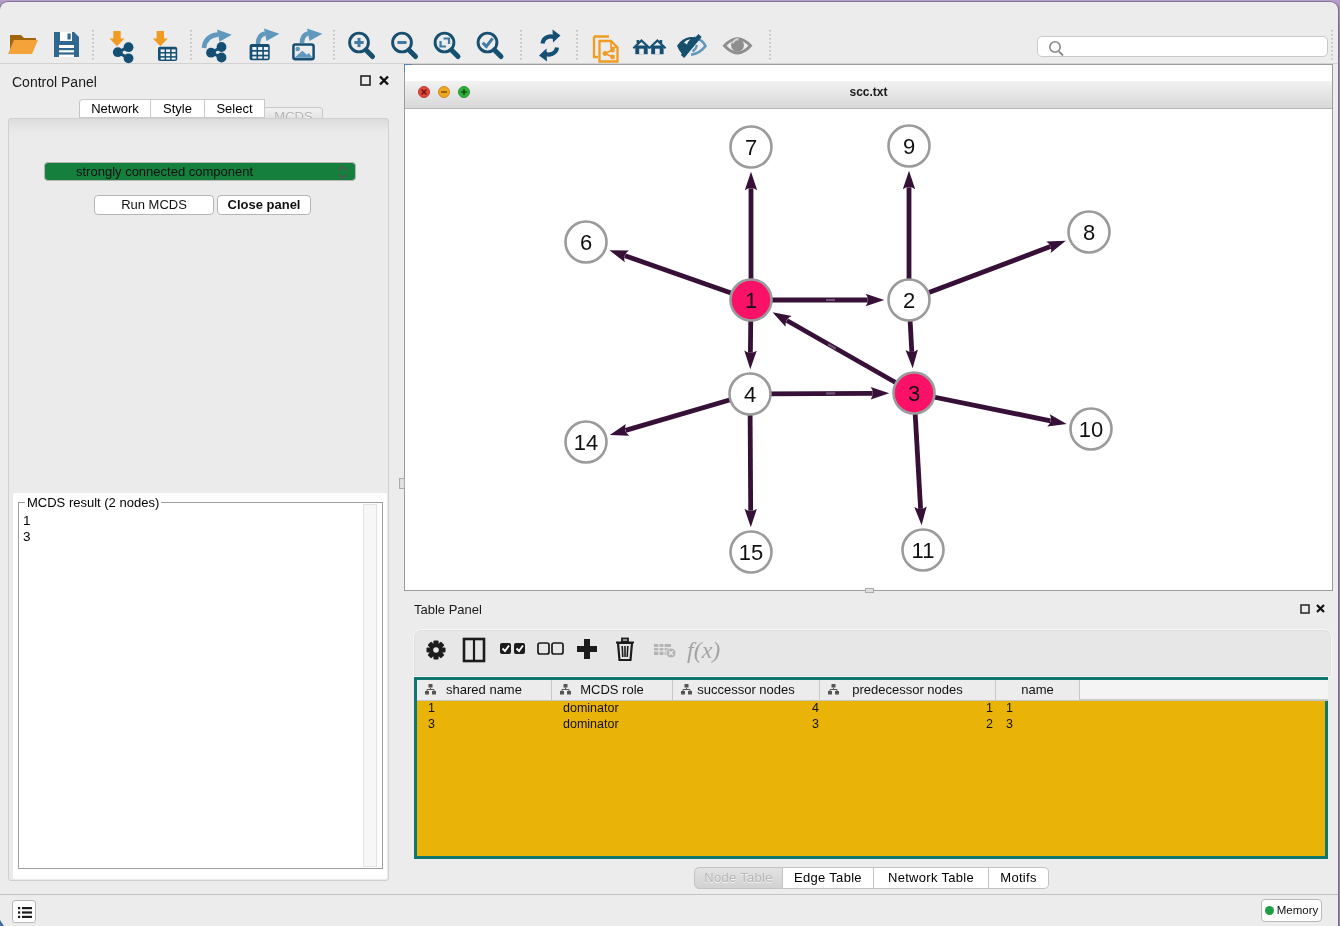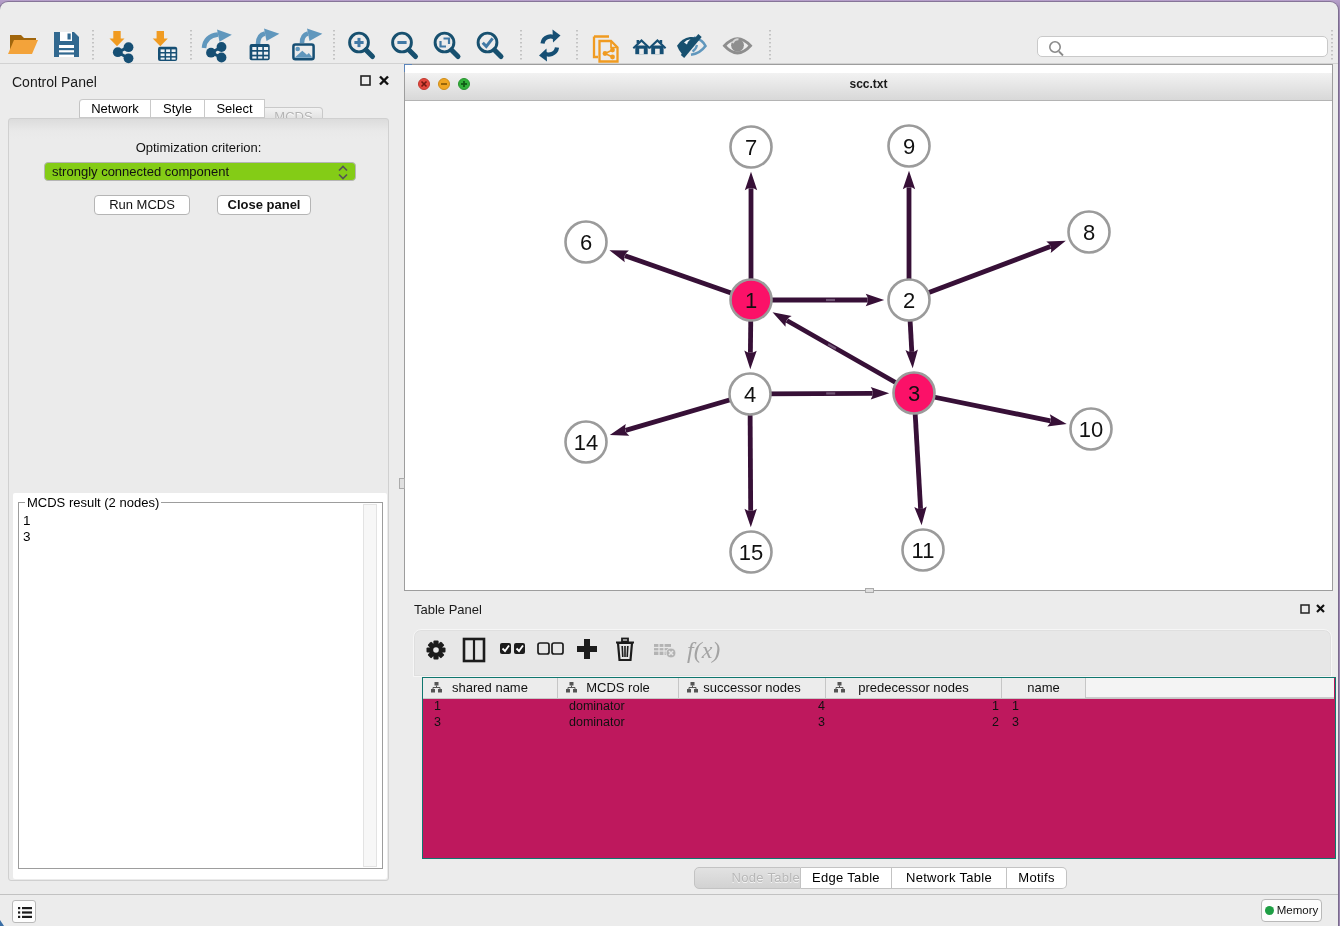--- a/index.html
+++ b/index.html
@@ -11,36 +11,36 @@
 
 #cpanel{position:absolute;left:0;top:62px;width:397px;height:823px;background:#ececec;}
 #cphead{position:absolute;left:12px;top:10px;font-size:14px;color:#1a1a1a;}
 .tabrow{position:absolute;display:flex;border-radius:6px;}
 .tab{font-size:13px;color:#000;background:#fff;border:1px solid #c9c9c9;border-left:none;height:19px;line-height:17px;text-align:center;}
 .tab.first{border-left:1px solid #c3c3c3;border-radius:4px 0 0 0;}
 .tab.last{border-radius:0 4px 0 0;margin-top:8px;}
 .tab.sel{background:linear-gradient(#f2f2f2,#d9d9d9);color:#b4b4b4;text-shadow:0 1px 0 #fff;}
 #cpcontent{position:absolute;left:8px;top:54px;width:381px;height:763px;background:linear-gradient(#dcdcdc,#e9e9e9 12px,#ebebeb 20px);border:1px solid #d0d0d0;border-radius:3px;}
 #optlabel{position:absolute;left:0;top:76px;width:397px;text-align:center;font-size:13px;color:#111;}
-#combo{position:absolute;left:44px;top:98px;width:312px;height:19px;background:#84cc16;border:1px solid #b5b5b5;border-radius:4px;font-size:13px;line-height:17px;padding-left:7px;color:#111;}
+#combo{position:absolute;left:44px;top:98px;width:312px;height:19px;background:#15803d;border:1px solid #b5b5b5;border-radius:4px;font-size:13px;line-height:17px;padding-left:31px;color:#111;}
 .btn{position:absolute;height:20px;background:#fff;border:1px solid #b5b5b5;border-radius:4px;font-size:13px;text-align:center;line-height:18px;color:#111;}
 #resultpanel{position:absolute;left:13px;top:429px;width:374px;height:386px;background:#fff;border-radius:2px;}
 #fieldset{position:absolute;left:5px;top:9px;width:365px;height:367px;border:1px solid #9d9d9d;}
 #fslegend{position:absolute;left:6px;top:-8px;background:#fff;font-size:13px;padding:0 2px;color:#000;}
 #fsscroll{position:absolute;right:5px;top:1px;width:14px;height:363px;background:#f7f7f7;border:1px solid #e3e3e3;}
 
 #netwin{position:absolute;left:404px;top:62px;width:929px;height:527px;background:#fff;border:1px solid #9d9d9d;}
-#nettitle{position:absolute;left:0;top:8px;width:927px;height:28px;background:linear-gradient(#f2f2f2,#d8d8d8);border-bottom:1px solid #b4b4b4;}
+#nettitle{position:absolute;left:0;top:16px;width:927px;height:28px;background:linear-gradient(#f2f2f2,#d8d8d8);border-bottom:1px solid #b4b4b4;}
 #netname{position:absolute;top:4px;width:100%;text-align:center;font-size:12px;font-weight:bold;color:#1a1a1a;}
 .tl2{position:absolute;top:5px;width:12px;height:12px;border-radius:50%;}
 
 #tpanel{position:absolute;left:401px;top:592px;width:937px;height:300px;background:#ececec;}
 #tphead{position:absolute;left:13px;top:8px;font-size:13px;color:#1a1a1a;}
 #ttoolbar{position:absolute;left:12px;top:35px;width:919px;height:48px;background:#e7e7e7;border:1px solid #f6f6f6;border-radius:8px 8px 0 0;box-shadow:inset 0 0 0 1px rgba(0,0,0,0.03);}
-#ttable{position:absolute;left:21px;top:83px;width:914px;height:182px;background:#be185d;border:1px solid #0f766e;}
+#ttable{position:absolute;left:13px;top:83px;width:914px;height:182px;background:#eab308;border:3px solid #0f766e;}
 .th{position:absolute;top:0;height:20px;background:#ececec;border-right:1px solid #c6c6c6;font-size:13px;color:#111;text-align:center;line-height:20px;}
 .td{position:absolute;font-size:12.5px;color:#111;height:16px;line-height:16px;}
 #tabstrip{position:absolute;left:293px;top:273px;display:flex;height:22px;}
 .btab{font-size:13px;letter-spacing:0.3px;color:#000;background:#fff;border:1px solid #c3c3c3;border-left:none;text-align:center;line-height:20px;}
 .btab.first{border-left:1px solid #c3c3c3;border-radius:5px 0 0 5px;}
 .btab.last{border-radius:0 5px 5px 0;}
 .btab.sel{background:linear-gradient(#e2e2e2,#d2d2d2);color:#b7b7b7;text-shadow:0 1px 0 #f5f5f5;}
 
 #statusbar{position:absolute;left:0;top:892px;width:1338px;height:34px;background:#ececec;border-top:1px solid #c2c2c2;}
 #memorybtn{position:absolute;right:16px;top:4px;width:61px;height:23px;background:#fdfdfd;border:1px solid #b9b9b9;border-radius:4px;font-size:11.5px;text-align:center;line-height:20px;color:#111;white-space:nowrap;}
@@ -216,28 +216,27 @@
           <line x1="30" y1="3.5" x2="22" y2="11.5"></line>
         </g>
     </svg>
     <div class="tabrow" style="left:79px;top:35px;">
       <div class="tab first" style="width:72px;">Network</div>
         <div class="tab" style="width:54px;">Style</div>
         <div class="tab" style="width:60px;">Select</div>
         <div class="tab sel last" style="width:58px;">MCDS</div>
     </div>
     <div id="cpcontent"></div>
-    <div id="optlabel">Optimization criterion:</div>
     <div id="combo">strongly connected component
       <svg width="14" height="17" style="position:absolute;right:5px;top:1px;">
         <path d="M3,6.5 L7,2.5 L11,6.5" fill="none" stroke="#555" stroke-width="1.7"></path>
         <path d="M3,10.5 L7,14.5 L11,10.5" fill="none" stroke="#555" stroke-width="1.7"></path>
       </svg>
     </div>
-    <div class="btn" style="left:94px;top:131px;width:96px;">Run MCDS</div>
+    <div class="btn" style="left:94px;top:131px;width:120px;">Run MCDS</div>
     <div class="btn" style="left:217px;top:131px;width:94px;font-weight:bold;">Close panel</div>
     <div id="resultpanel">
       <div id="fieldset">
         <div id="fslegend">MCDS result (2 nodes)</div>
         <div style="position:absolute;left:4px;top:10px;font-size:13.5px;color:#000;line-height:16px;">1<br>3</div>
         <div id="fsscroll"></div>
       </div>
     </div>
   </div>
   <div id="netwin">
@@ -433,21 +432,21 @@
       <div class="td" style="left:256px;top:20px;width:146px;text-align:right;">4</div>
       <div class="td" style="left:403px;top:20px;width:173px;text-align:right;">1</div>
       <div class="td" style="left:589px;top:20px;">1</div>
       <div class="td" style="left:11px;top:36px;">3</div>
       <div class="td" style="left:146px;top:36px;">dominator</div>
       <div class="td" style="left:256px;top:36px;width:146px;text-align:right;">3</div>
       <div class="td" style="left:403px;top:36px;width:173px;text-align:right;">2</div>
       <div class="td" style="left:589px;top:36px;">3</div>
     </div>
     <div id="tabstrip">
-      <div class="btab sel first" style="width:107px;text-align:right;">Node Table</div>
+      <div class="btab sel first" style="width:89px;">Node Table</div>
         <div class="btab" style="width:91px;">Edge Table</div>
         <div class="btab" style="width:115px;">Network Table</div>
         <div class="btab last" style="width:60px;">Motifs</div>
     </div>
   </div>
   <div id="statusbar">
     <div id="listbtn">
       <svg width="22" height="21" style="position:absolute;left:1px;top:1px;">
         <g fill="#1c1c1c">
           <rect x="4" y="5" width="2.2" height="2.2"></rect>

